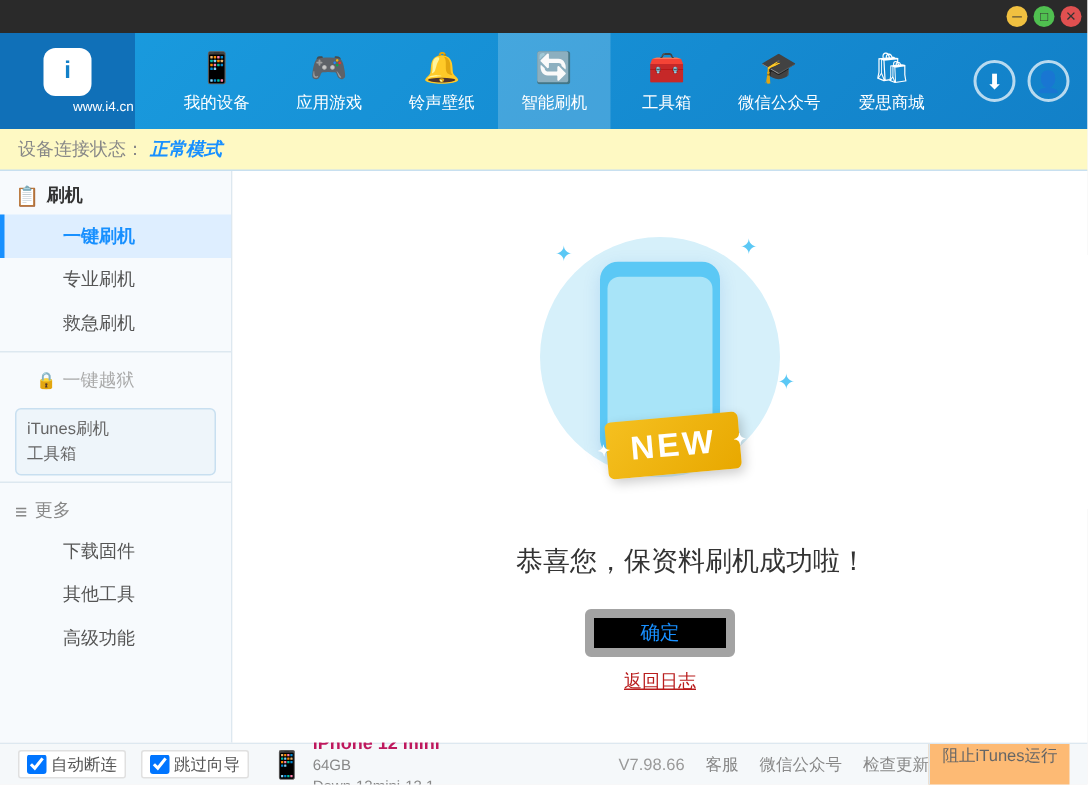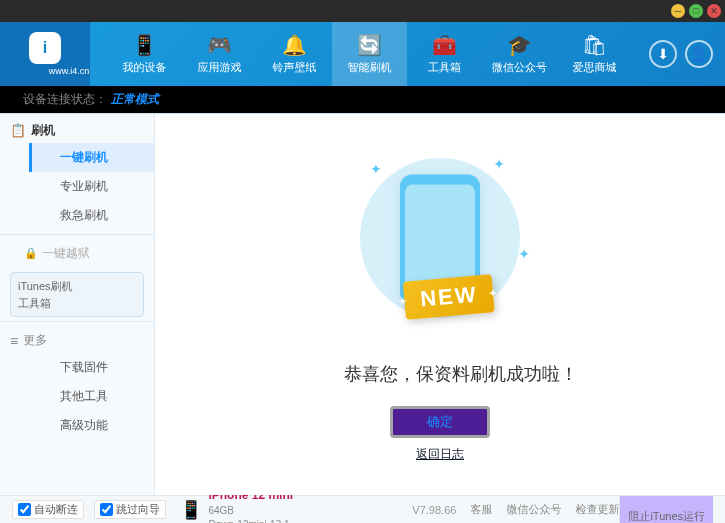--- a/index.html
+++ b/index.html
@@ -96,25 +96,25 @@
       background: transparent;
       color: #fff;
       display: flex; align-items: center; justify-content: center;
       font-size: 14px;
       cursor: pointer;
     }
 
     
     .status-bar {
       height: 28px;
-      background: #000000;
+      background: #fef9c3;
       border-bottom: 1px solid #c8e0f0;
       display: flex;
       align-items: center;
-      padding: 0 23px;
+      padding: 0 12px;
       font-size: 12px;
       color: #555;
     }
     .status-bar .status-label { color: #888; }
     .status-bar .status-value { color: #1890ff; font-weight: bold; margin-left: 4px; font-style: italic; }
 
     
     .main {
       display: flex;
       height: calc(523px - 22px - 64px - 28px - 28px);
@@ -135,26 +135,25 @@
       font-size: 12px;
       color: #333;
       font-weight: bold;
     }
     .sidebar-section-title .section-icon {
       margin-right: 5px;
       font-size: 13px;
       color: #1890ff;
     }
     .sidebar-item {
-      padding: 6px 10px 6px 28px;
+      padding: 6px 10px 6px 39px;
       font-size: 12px;
       color: #555;
       cursor: pointer;
       border-left: 3px solid transparent;
-      margin-left: 29px;
     }
     .sidebar-item.active {
       color: #1890ff;
       background: #deeeff;
       border-left: 3px solid #1890ff;
       font-weight: bold;
     }
     .sidebar-divider {
       height: 1px;
       background: #dde8f0;
@@ -284,31 +283,31 @@
     .success-title {
       font-size: 18px;
       color: #333;
       margin-bottom: 20px;
       font-weight: normal;
       margin-left: 42px;
     }
     .btn-confirm {
       width: 100px;
       height: 32px;
-      border: 3px solid #a3a3a3;
-      background: #4c1d95;
+      border: 6px solid #a3a3a3;
+      background: #000000;
       color: #1890ff;
       border-radius: 4px;
       font-size: 13px;
       cursor: pointer;
       margin-bottom: 8px;
     }
     .link-text {
       font-size: 12px;
-      color: #0f172a;
+      color: #b91c1c;
       cursor: pointer;
       text-decoration: underline;
     }
 
     
     .bottom-bar {
       height: 28px;
       background: #f5f8fa;
       border-top: 1px solid #dde8f0;
       display: flex;
@@ -357,25 +356,25 @@
     .bottom-right {
       display: flex;
       align-items: center;
       gap: 14px;
       font-size: 11px;
       color: #888;
     }
     .bottom-right span { cursor: pointer; text-align: right; }
     .version { color: #999; }
     .stop-itunes {
-      background: #c4b5fd;
+      background: #fdba74;
       border-left: 1px solid #dde8f0;
       height: 28px;
       display: flex;
-      align-items: flex-end;
+      align-items: flex-start;
       padding: 0 8px;
       font-size: 11px;
       color: #666;
       cursor: pointer;
     }
   </style>
 </head>
 <body>
 
 <div class="title-bar">

